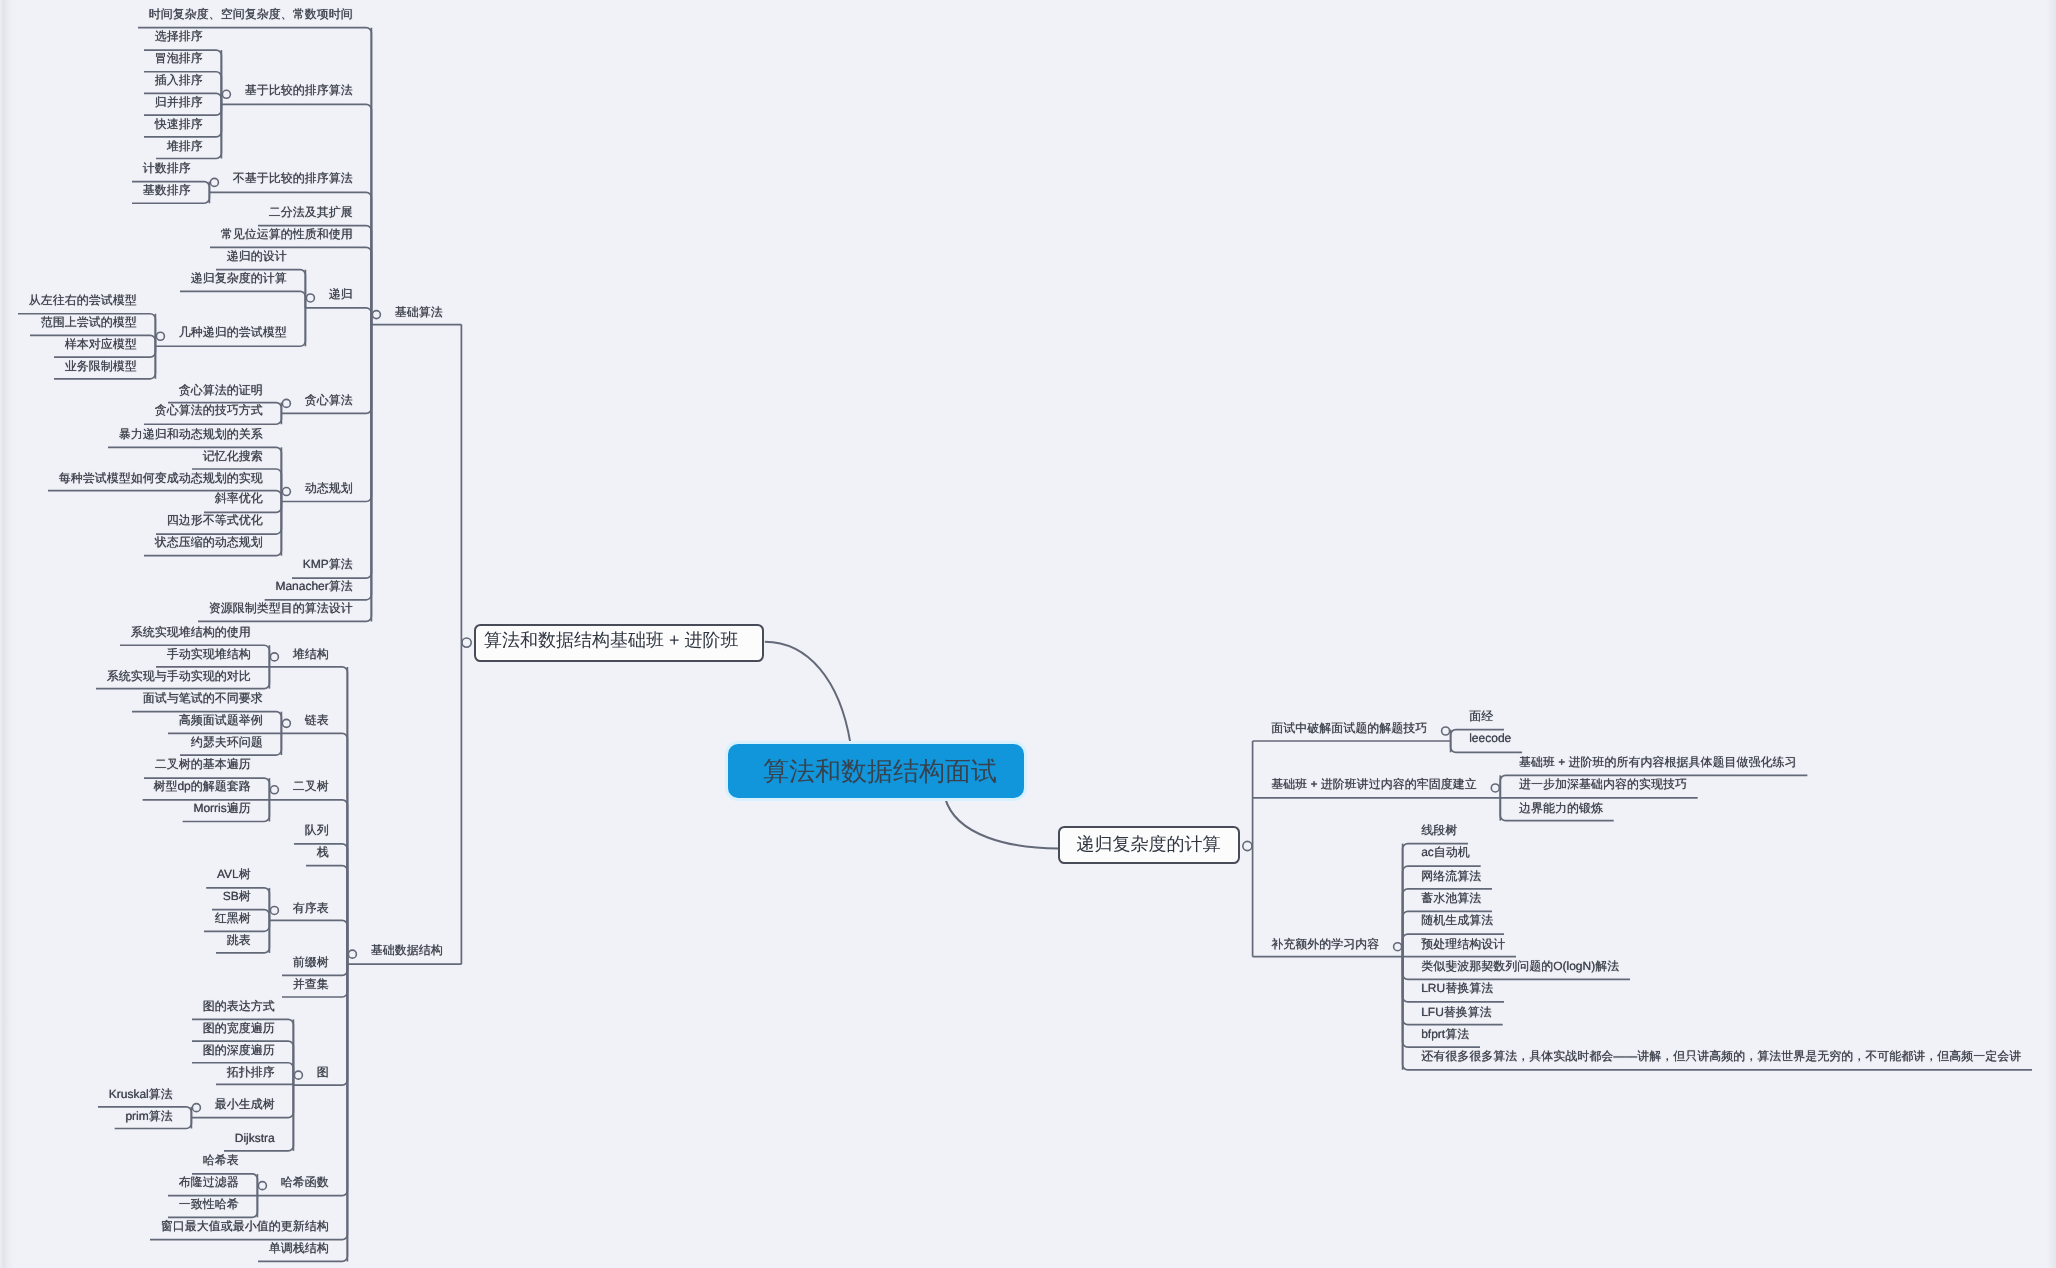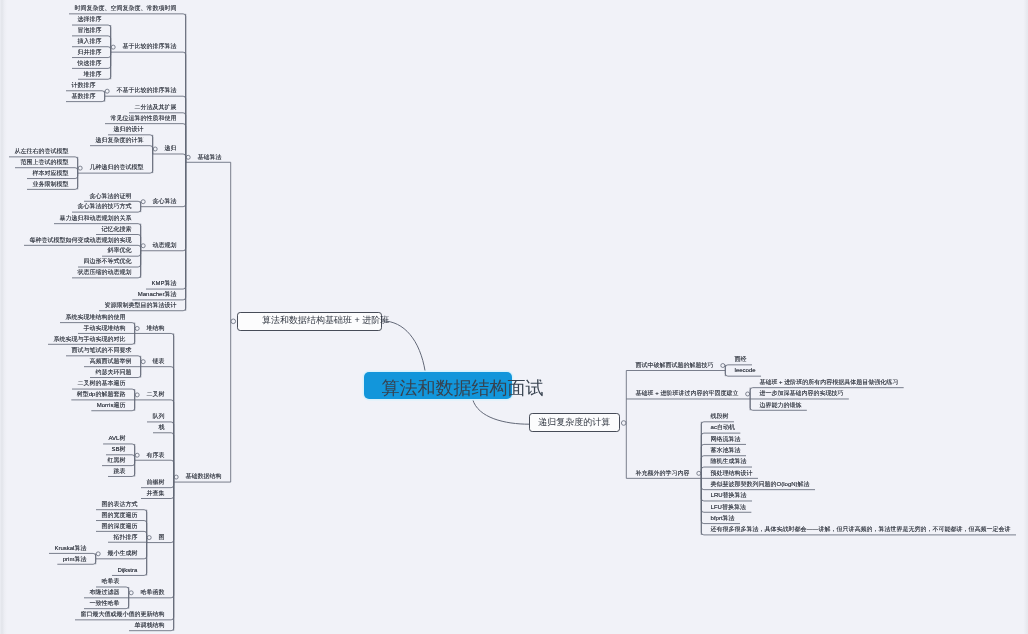--- a/index.html
+++ b/index.html
@@ -161,21 +161,21 @@
       <path d="M751.3437499999999,512.2800000000002H703.9A2.6,2.6 0 0 1 701.3,509.6800000000002V478.35000000000014" fill="none" stroke="#636978" stroke-width="0.85"></path>
       <path d="M740.0156249999999,523.5900000000001H703.9A2.6,2.6 0 0 1 701.3,520.9900000000001V478.35000000000014" fill="none" stroke="#636978" stroke-width="0.85"></path>
       <path d="M1015.9999999999999,534.9000000000001H703.9A2.6,2.6 0 0 1 701.3,532.3000000000001V478.35000000000014" fill="none" stroke="#636978" stroke-width="0.85"></path>
       <path d="M230.7,162.28999999999996V482.07500000000005" fill="none" stroke="#636978" stroke-width="0.85"></path>
       <path d="M626.3,370.5050000000001V478.35000000000014" fill="none" stroke="#636978" stroke-width="0.85"></path>
       <path d="M382.4,320.9 C404,321 420,340 425.2,371.6" fill="none" stroke="#636978" stroke-width="1"></path>
       <path d="M472.6,399.2 C478,418 505,424.2 529.3,424.2" fill="none" stroke="#636978" stroke-width="1"></path>
     </svg>
   <div id="labels">
       <div class="mainbox" style="left: 236.9px; top: 311.6px; width: 142.666px; height: 17.2px; border-color: rgb(71, 76, 88); background: rgb(252, 252, 253);"></div>
-      <div class="maintext" style="font-size: 9px; color: rgb(47, 53, 64); left: 262px; top: 316.35px;">算法和数据结构基础班 + 进阶班</div>
+      <div class="maintext" style="font-size: 9px; color: rgb(47, 53, 64); left: 242px; top: 316.35px;">算法和数据结构基础班 + 进阶班</div>
       <div class="mainbox" style="left: 528.5px; top: 413.3px; width: 89.4px; height: 17.2px; border-color: rgb(71, 76, 88); background: rgb(252, 252, 253);"></div>
       <div class="maintext" style="font-size: 9px; color: rgb(47, 53, 64); left: 538.3px; top: 418.05px;">递归复杂度的计算</div>
       <div class="nodelabel" style="left: 74.4px; top: 5.13px; color: rgb(64, 69, 79);">时间复杂度、空间复杂度、常数项时间</div>
       <div class="nodelabel" style="left: 77.4px; top: 16.32px; color: rgb(64, 69, 79);">选择排序</div>
       <div class="nodelabel" style="left: 77.4px; top: 27.16px; color: rgb(64, 69, 79);">冒泡排序</div>
       <div class="nodelabel" style="left: 77.4px; top: 38px; color: rgb(64, 69, 79);">插入排序</div>
       <div class="nodelabel" style="left: 77.4px; top: 48.84px; color: rgb(64, 69, 79);">归并排序</div>
       <div class="nodelabel" style="left: 77.4px; top: 59.68px; color: rgb(64, 69, 79);">快速排序</div>
       <div class="nodelabel" style="left: 83.4px; top: 70.52px; color: rgb(64, 69, 79);">堆排序</div>
       <div class="nodelabel" style="left: 122.4px; top: 43.42px; color: rgb(64, 69, 79);">基于比较的排序算法</div>
@@ -256,15 +256,15 @@
       <div class="nodelabel" style="left: 710.6px; top: 447.01px; color: rgb(64, 69, 79);">蓄水池算法</div>
       <div class="nodelabel" style="left: 710.6px; top: 458.32px; color: rgb(64, 69, 79);">随机生成算法</div>
       <div class="nodelabel" style="left: 710.6px; top: 469.63px; color: rgb(64, 69, 79);">预处理结构设计</div>
       <div class="nodelabel" style="left: 710.6px; top: 480.94px; color: rgb(64, 69, 79);">类似斐波那契数列问题的O(logN)解法</div>
       <div class="nodelabel" style="left: 710.6px; top: 492.25px; color: rgb(64, 69, 79);">LRU替换算法</div>
       <div class="nodelabel" style="left: 710.6px; top: 503.56px; color: rgb(64, 69, 79);">LFU替换算法</div>
       <div class="nodelabel" style="left: 710.6px; top: 514.87px; color: rgb(64, 69, 79);">bfprt算法</div>
       <div class="nodelabel" style="left: 710.6px; top: 526.18px; color: rgb(64, 69, 79);">还有很多很多算法，具体实战时都会——讲解，但只讲高频的，算法世界是无穷的，不可能都讲，但高频一定会讲</div>
       <div class="nodelabel" style="left: 635.6px; top: 469.63px; color: rgb(64, 69, 79);">补充额外的学习内容</div>
       <div class="rootbox" style="left: 364px; top: 371.6px; width: 148.4px; height: 27.3px; background: rgb(18, 150, 219); box-shadow: rgb(217, 241, 252) 0px 0px 0px 1.5px;"></div>
-      <div class="roottext" style="left: 381.5px; top: 378.6px; font-size: 18px; color: rgb(55, 66, 79);">算法和数据结构面试</div>
+      <div class="roottext" style="left: 381.5px; top: 378.6px; font-size: 13px; color: rgb(55, 66, 79);">算法和数据结构面试</div>
     </div>
 </div>
 
 </body></html>

